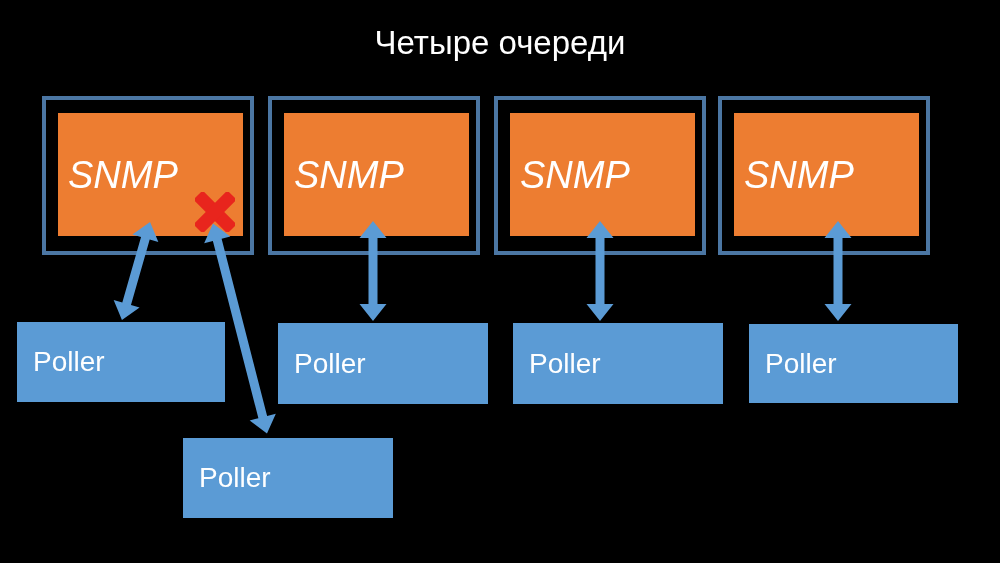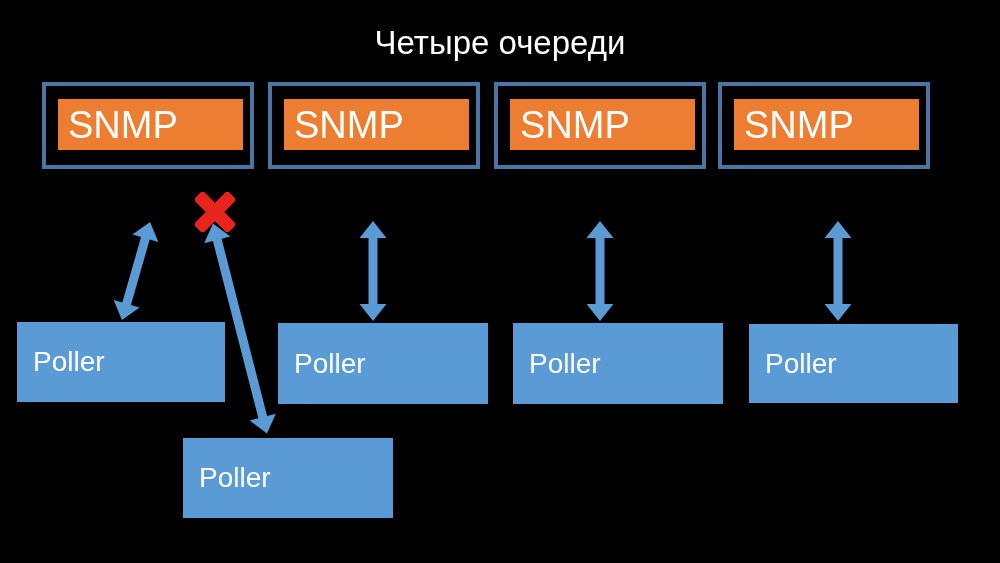--- a/index.html
+++ b/index.html
@@ -20,26 +20,27 @@
     position: absolute;
     top: 24px;
     left: 0;
     width: 100%;
     text-align: center;
     font-size: 33px;
     color: var(--color-text, #ffffff);
   }
   .queue-frame {
     position: absolute;
-    top: 82px;
+    top: 96px;
     width: 212px;
-    height: 87px;
+    height: 159px;
     border: 4px solid var(--color-queue_border, #4B76A3);
     box-sizing: border-box;
     background: transparent;
+    font-style: italic;
   }
   .q1 { left: 42px; }
   .q2 { left: 268px; }
   .q3 { left: 494px; }
   .q4 { left: 718px; }
   .snmp-box {
     position: absolute;
     inset: 13px 7px 15px 12px;
     background: var(--color-snmp_fill, #ED7D31);
     display: flex;

